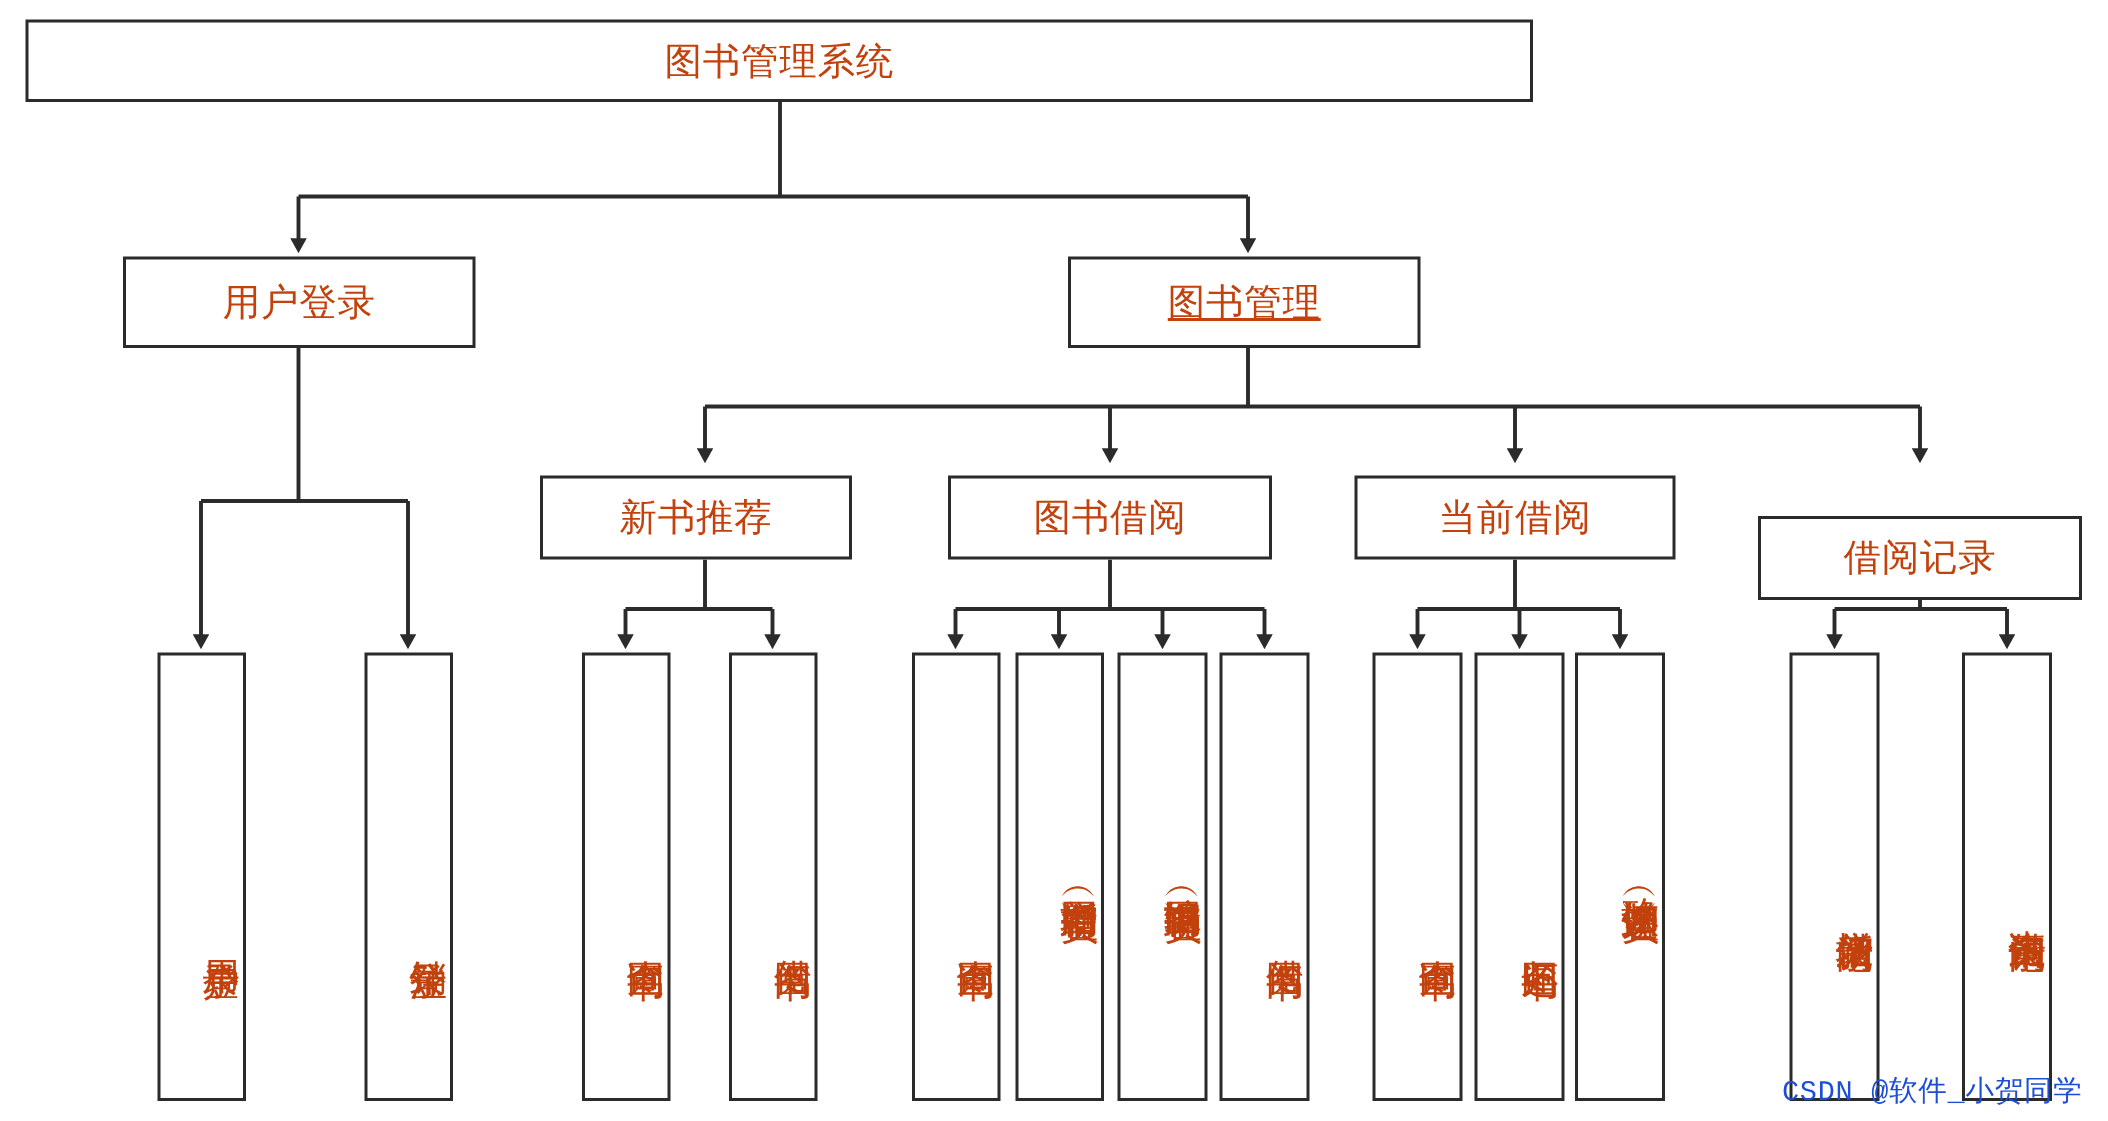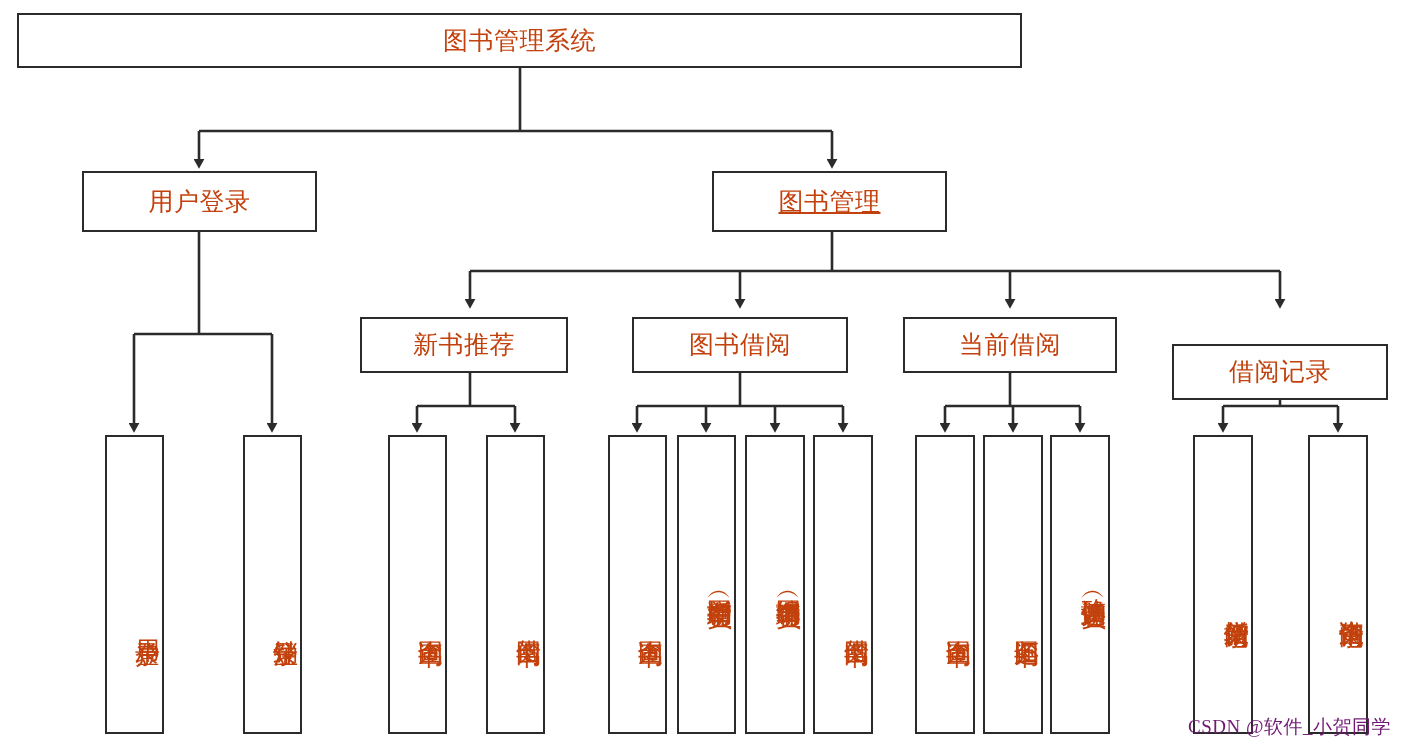--- a/index.html
+++ b/index.html
@@ -57,25 +57,25 @@
     display: block;
   }
   .node.vertical .label {
     text-align: left;
   }
   #watermark {
     position: absolute;
     left: 1188px;
     top: 714px;
     font-size: 19px;
-    color: #701a75;
+    color: #1d4ed8;
     letter-spacing: 0.5px;
     white-space: nowrap;
     z-index: 3;
-    font-family: Liberation Serif, serif;
+    font-family: Liberation Mono, monospace;
   }
 </style>
 </head>
 <body>
 
 <div id="canvas">
 
   <svg id="edges" viewBox="0 0 1405 747" xmlns="http://www.w3.org/2000/svg">
     <defs>
       <marker id="arrow" markerWidth="10" markerHeight="11" refX="1.2" refY="5.5" orient="auto" markerUnits="userSpaceOnUse">

